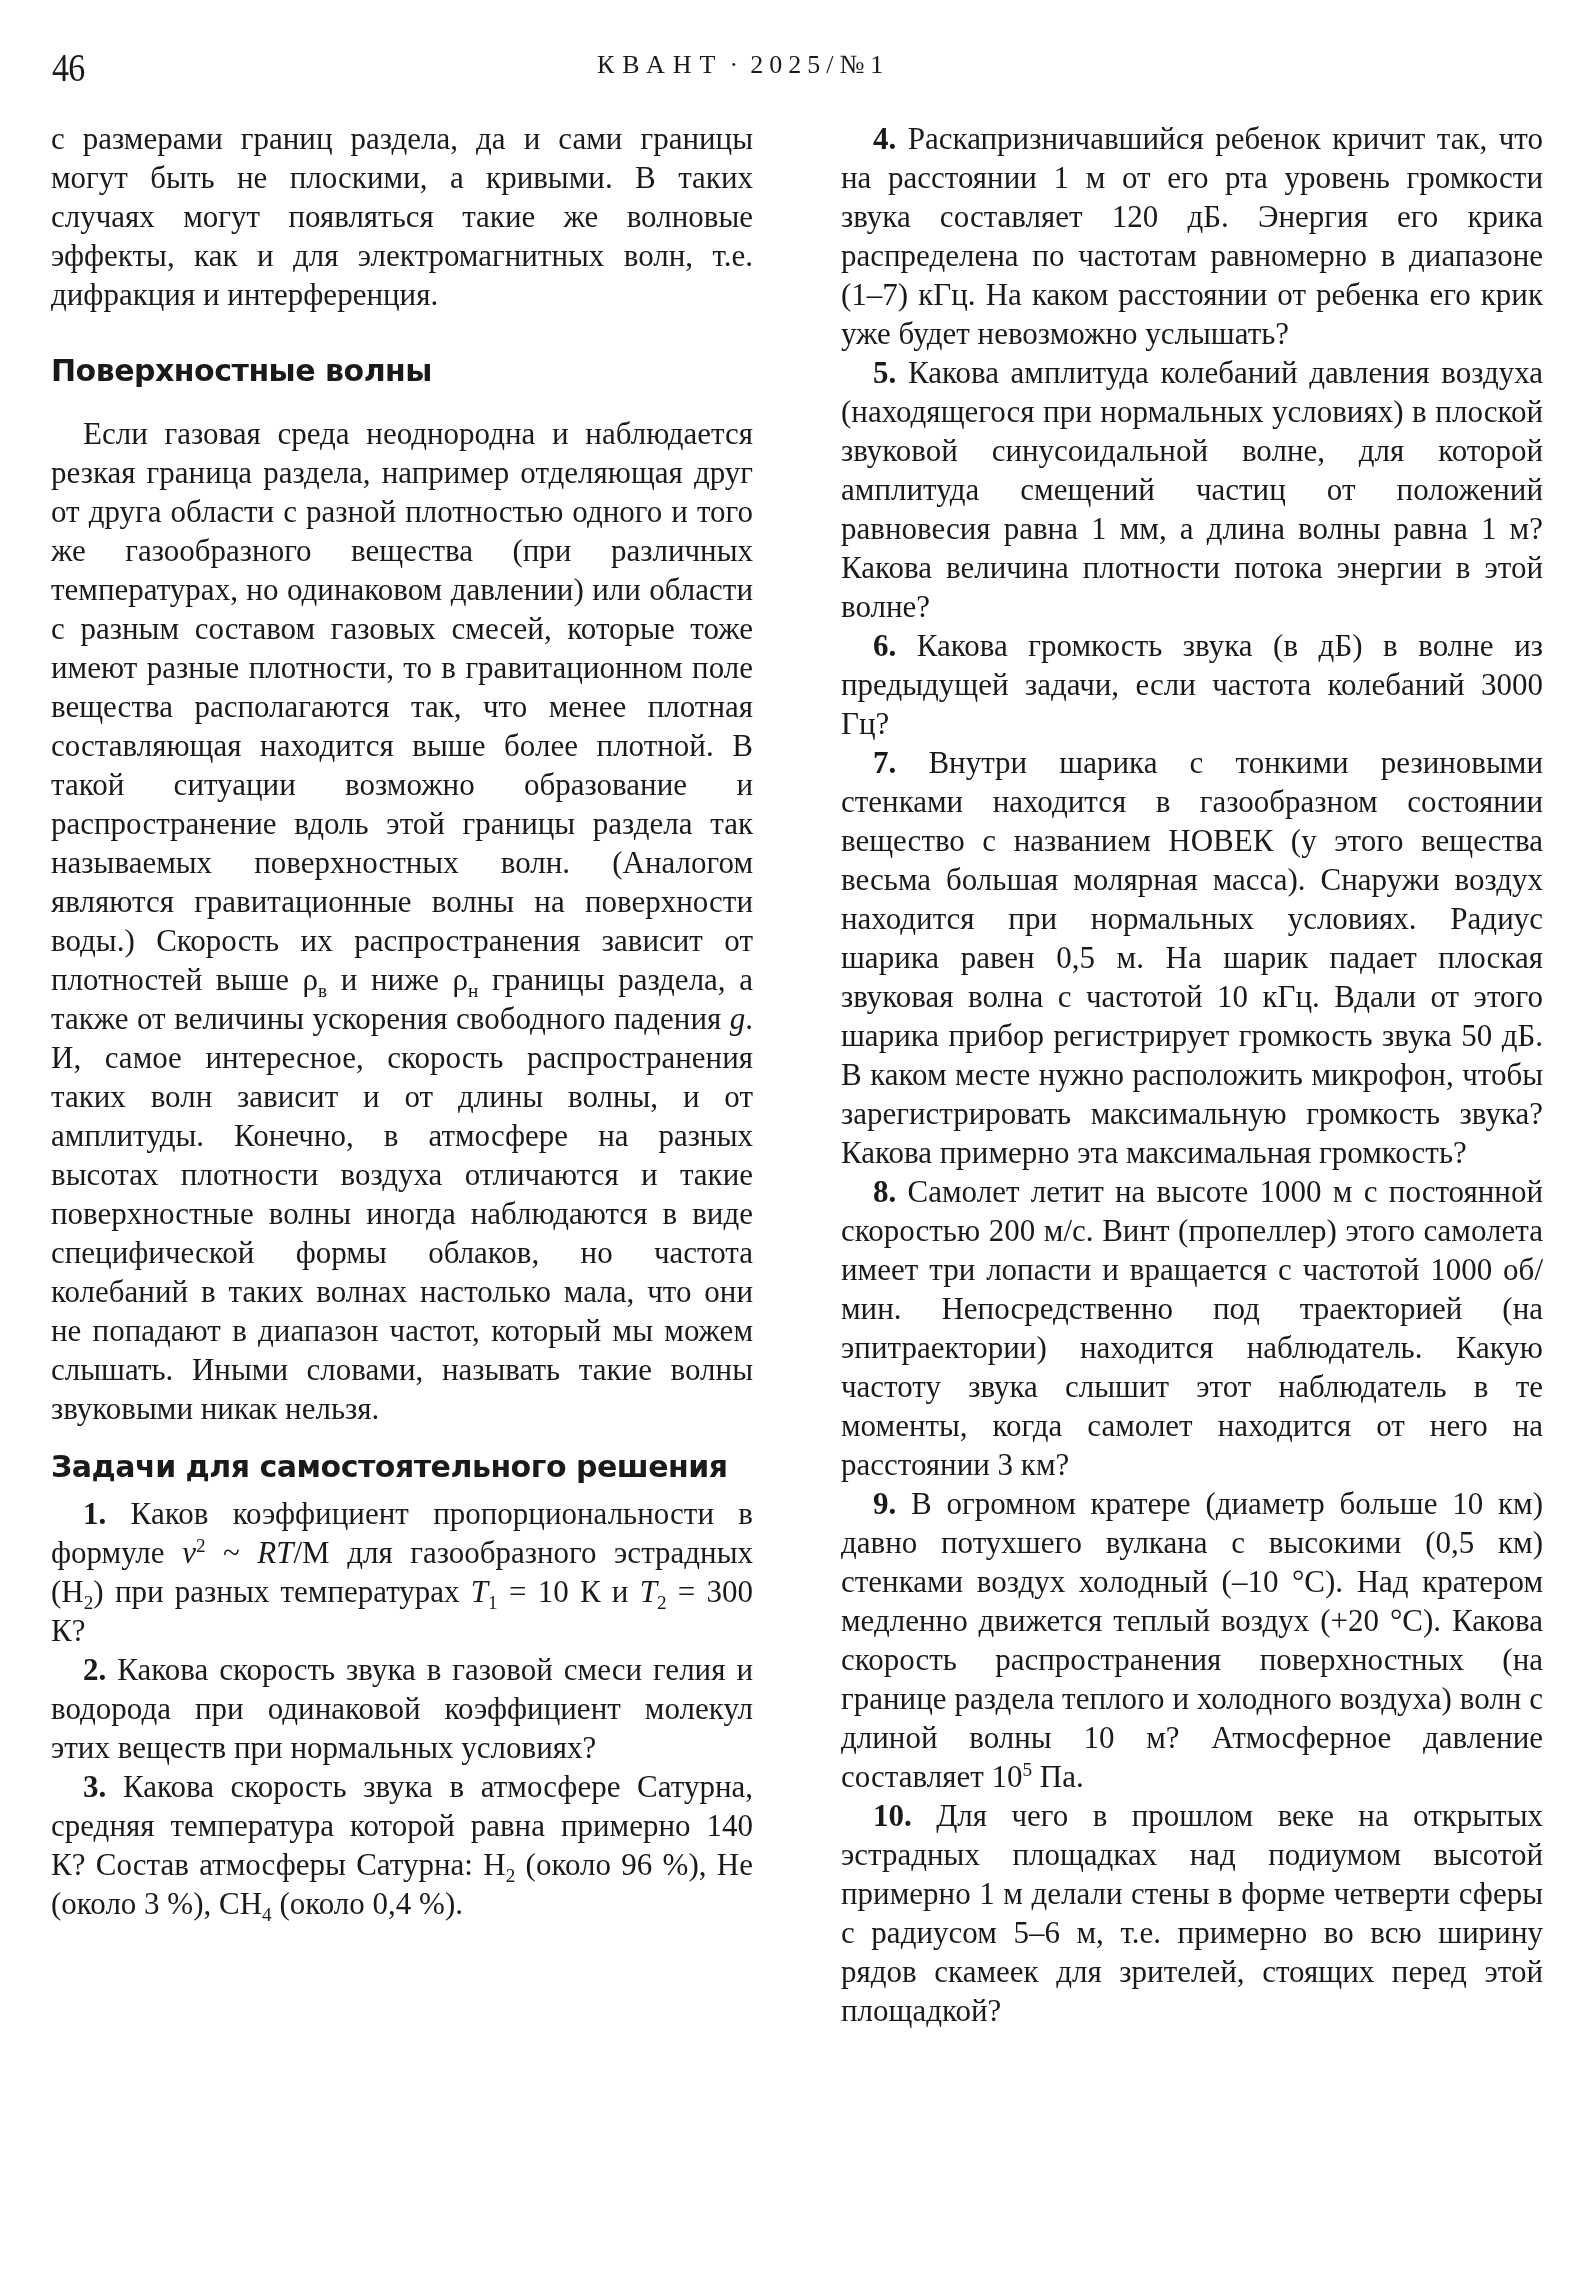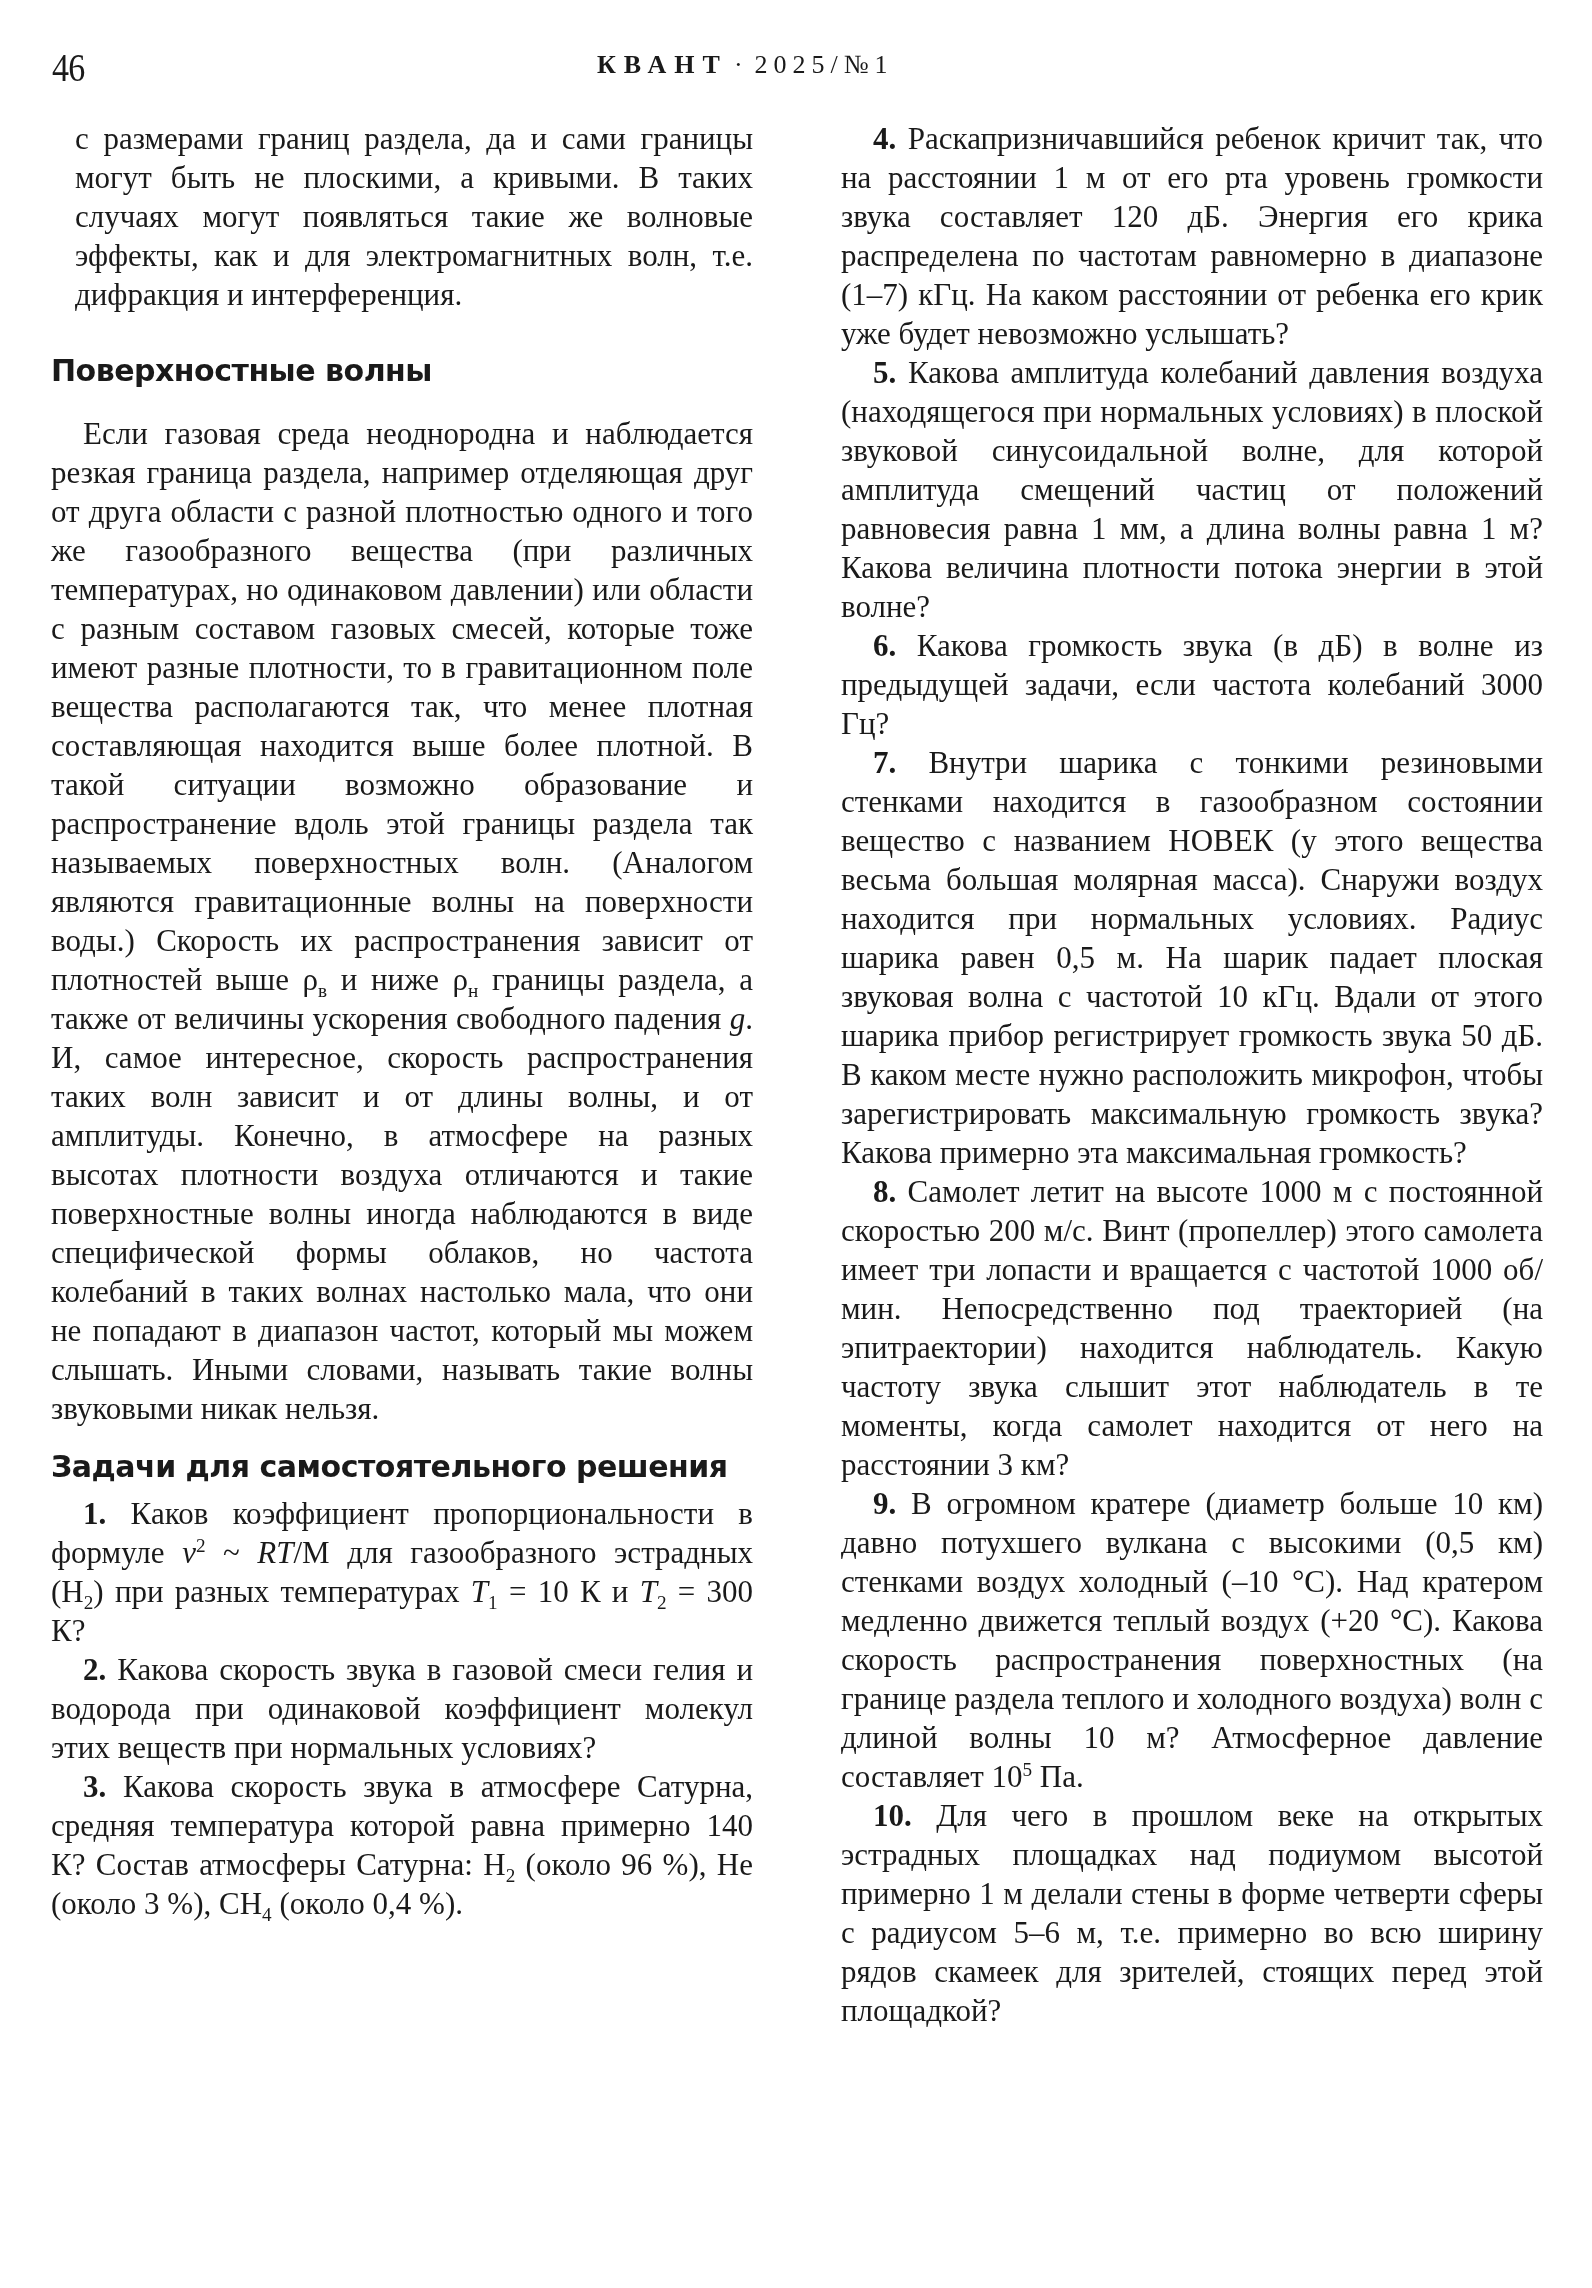--- a/index.html
+++ b/index.html
@@ -3,28 +3,28 @@
 <meta charset="utf-8">
 <style>
   html, body { margin: 0; padding: 0; background: #ffffff; }
   body { width: 1592px; height: 2289px; position: relative; overflow: hidden; color: #1a1a1a;
          font-family: "Liberation Serif", "DejaVu Serif", serif; }
   .header { position: absolute; top: 40px; left: 0; width: 1356px; height: 50px; }
   .page-num { position: absolute; left: 52px; top: 4px; font-size: 40px; letter-spacing: -1px;
               font-family: "Liberation Serif", serif; transform: scaleX(0.85); transform-origin: left; }
   .running-head { position: absolute; left: 597px; top: 10px; font-size: 26px; letter-spacing: 6px;
                   font-family: "Liberation Serif", serif; }
-  .running-head .mag { font-weight: bold; letter-spacing: 8px; }
+  .running-head .mag { font-weight: normal; letter-spacing: 8px; }
   .running-head .sep { margin: 0 6px; }
   .col { position: absolute; top: 119px; width: 702px; font-size: 31px; line-height: 39px;
          text-align: justify; hyphens: manual; }
   .col-left { left: 51px; }
   .col-right { left: 841px; }
   .col p { margin: 0; text-indent: 32px; }
-  .col p.noindent { text-indent: 0; margin-left: 24px; }
+  .col p.noindent { text-indent: 0; }
   .heading { font-family: "DejaVu Sans", "Liberation Sans", sans-serif; font-weight: bold;
              font-size: 30px; line-height: 38px; margin: 38px 0 24px 0;
              letter-spacing: -0.5px; }
   .heading.tasks { margin: 20px 0 8px 0; }
   .task-num { font-weight: bold; }
   sub, sup { font-size: 62%; line-height: 0; }
   i { font-style: italic; }
 </style>
 </head>
 <body>

